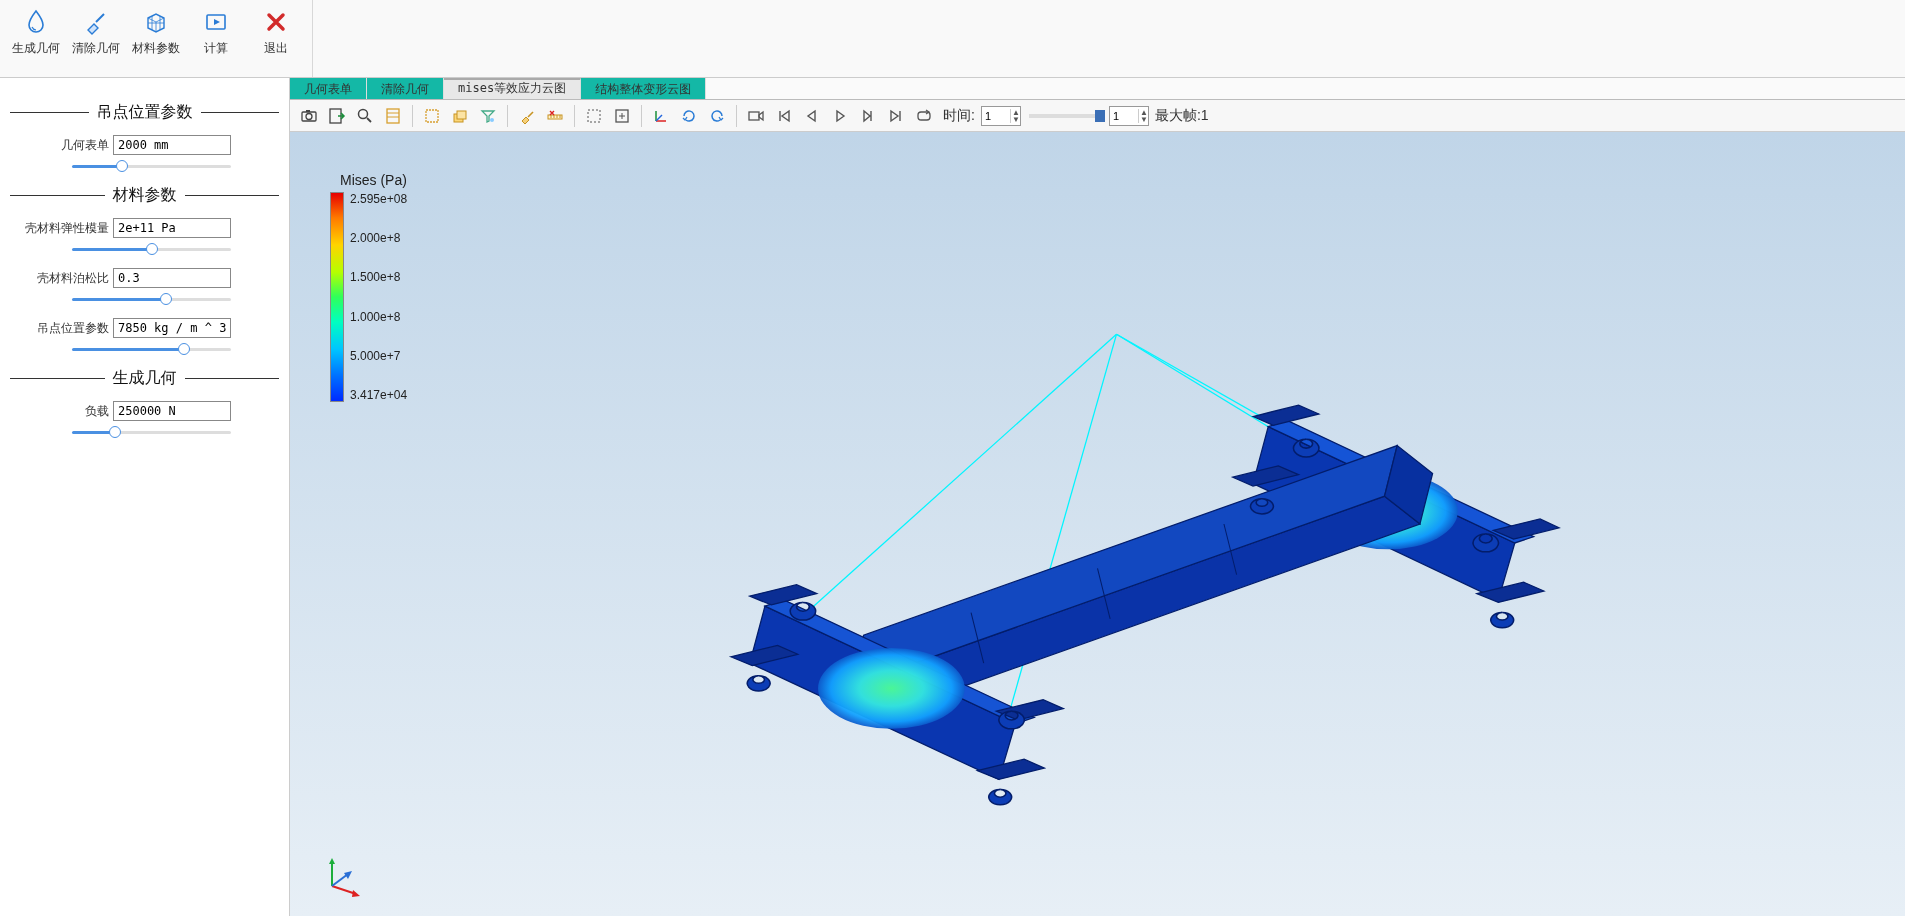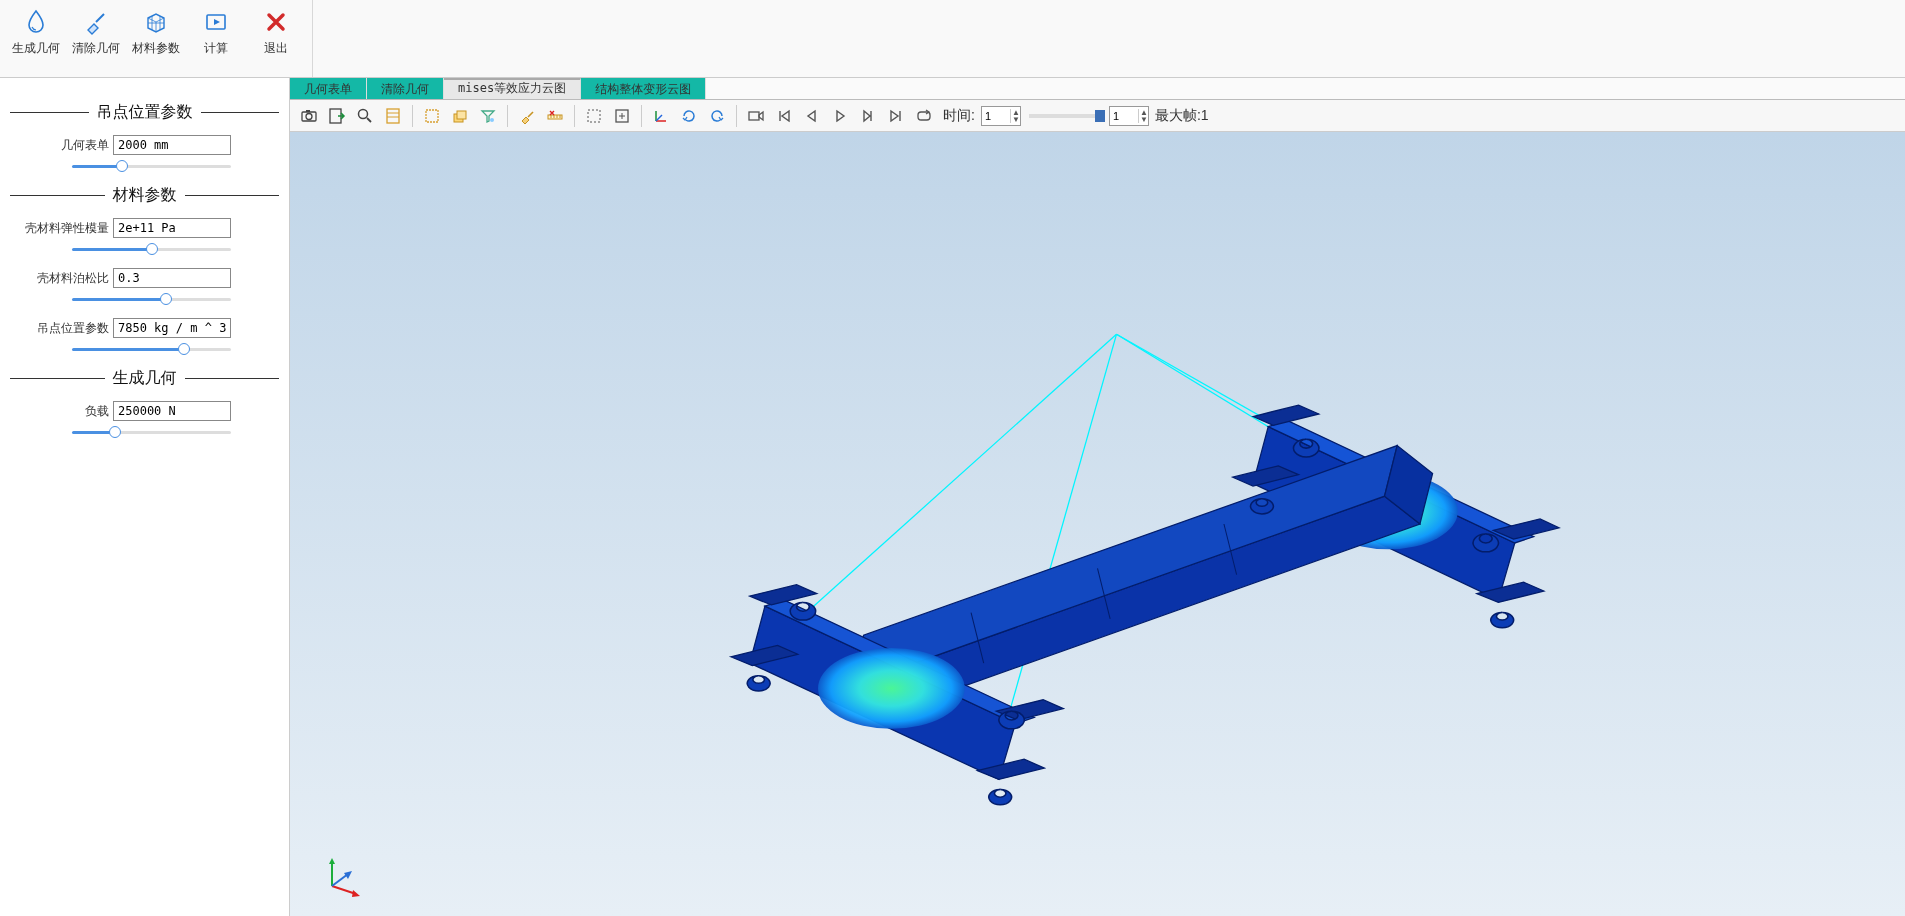--- a/index.html
+++ b/index.html
@@ -293,20 +293,34 @@
             <input value="1" style="">
             <div class="arr">
               <span>▲</span>
               <span>▼</span>
             </div>
           </div>
         <span class="lbl">最大帧:1</span>
       </div>
 
       <div class="viewport">
+        <div class="legend">
+          <div class="legend-title">Mises (Pa)</div>
+          <div class="legend-body">
+            <div class="colorbar"></div>
+            <div class="ticks">
+              <span>2.595e+08</span>
+              <span>2.000e+8</span>
+              <span>1.500e+8</span>
+              <span>1.000e+8</span>
+              <span>5.000e+7</span>
+              <span>3.417e+04</span>
+            </div>
+          </div>
+        </div>
 
         <svg style="position:absolute;left:0;top:0" width="100%" height="100%" viewBox="0 0 1250 620" preserveAspectRatio="xMidYMid meet">
 
           <g stroke="#00f5ff" stroke-width="1" fill="none">
             <line x1="640" y1="160" x2="395" y2="380"></line>
             <line x1="640" y1="160" x2="555" y2="460"></line>
             <line x1="640" y1="160" x2="788" y2="250"></line>
             <line x1="640" y1="160" x2="930" y2="325"></line>
           </g>
 

